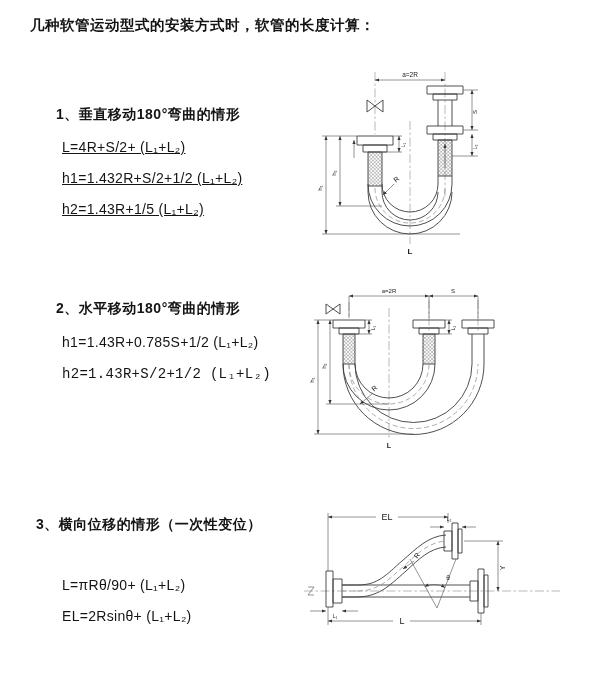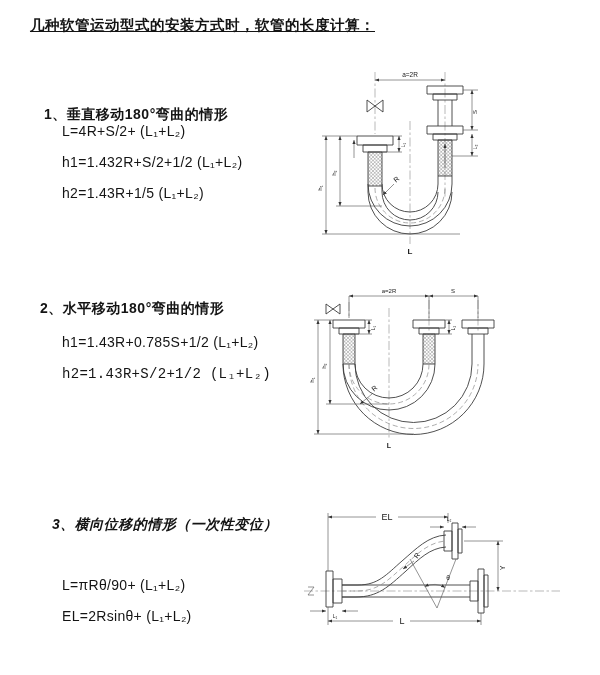--- a/index.html
+++ b/index.html
@@ -1,39 +1,39 @@
 <!DOCTYPE html>
 <html><head>
 <meta charset="utf-8">
 <style>
   html,body{margin:0;padding:0;}
   body{
     width:600px;height:675px;background:#ffffff;position:relative;overflow:hidden;
     font-family:"Liberation Sans","DejaVu Sans",sans-serif;color:#141414;
   }
-  .page-title{position:absolute;left:30px;top:16px;font-size:14.5px;font-weight:700;letter-spacing:.5px;text-decoration:underline;}
+  .page-title{position:absolute;left:30px;top:16px;font-size:14.5px;font-weight:700;letter-spacing:.5px;}
   .sec-heading{position:absolute;font-size:14px;font-weight:700;letter-spacing:.5px;}
   .formulas{position:absolute;font-size:14px;font-weight:400;letter-spacing:.3px;}
   .formulas div{height:31px;line-height:31px;white-space:pre;}
   .diagram{position:absolute;}
   svg{display:block;}
   svg *{vector-effect:non-scaling-stroke;}
   .ln{stroke:#3c3c3c;stroke-width:.9;fill:none;}
   .thin{stroke:#5a5a5a;stroke-width:.65;fill:none;}
   .cl{stroke:#8a8a8a;stroke-width:.6;fill:none;stroke-dasharray:9 2.5 2.5 2.5;}
   .hd{stroke:#8a8a8a;stroke-width:.7;fill:none;stroke-dasharray:5 3;}
   svg text{font-family:"Liberation Sans","DejaVu Sans",sans-serif;fill:#1a1a1a;}
 </style>
 </head>
 <body>
 
 <div class="page-title">几种软管运动型式的安装方式时，软管的长度计算：</div>
 
-<div class="sec-heading" style="left:44px;top:106px;">1、垂直移动180°弯曲的情形</div>
-<div class="formulas" style="left:62px;top:116px;">
+<div class="sec-heading" style="left:56px;top:106px;">1、垂直移动180°弯曲的情形</div>
+<div class="formulas" style="left:62px;top:132px;text-decoration:underline;">
   <div>L=4R+S/2+ (L₁+L₂)</div>
   <div>h1=1.432R+S/2+1/2 (L₁+L₂)</div>
   <div>h2=1.43R+1/5 (L₁+L₂)</div>
 </div>
 
 <div class="diagram" style="left:310px;top:66px;">
 <svg width="290" height="195" viewBox="0 0 290 195">
   <defs>
     <marker id="ar1" viewBox="0 0 10 10" refX="9" refY="5" markerWidth="7" markerHeight="7" orient="auto-start-reverse">
       <path d="M0,1.5 L9,5 L0,8.5 Z" fill="#333"></path>
@@ -112,21 +112,21 @@
 
   <g>
     <path class="thin" d="M84,118 L73,129" marker-end="url(#ar1)"></path>
     <text transform="translate(88,115) rotate(-40)" font-size="7" text-anchor="middle">R</text>
   </g>
 
   <text x="100" y="188" font-size="8" font-weight="bold" text-anchor="middle">L</text>
 </svg>
 </div>
 
-<div class="sec-heading" style="left:40px;top:300px;">2、水平移动180°弯曲的情形</div>
+<div class="sec-heading" style="left:56px;top:300px;">2、水平移动180°弯曲的情形</div>
 <div class="formulas" style="left:62px;top:326px;line-height:32px;">
   <div style="height:32px;line-height:32px;">h1=1.43R+0.785S+1/2 (L₁+L₂)</div>
   <div style="height:32px;line-height:32px;font-family:Liberation Mono, monospace;">h2=1.43R+S/2+1/2 (L₁+L₂)</div>
 </div>
 
 <div class="diagram" style="left:306px;top:282px;">
 <svg width="300" height="170" viewBox="0 0 300 170">
   <defs>
     <marker id="ar2" viewBox="0 0 10 10" refX="9" refY="5" markerWidth="7" markerHeight="7" orient="auto-start-reverse">
       <path d="M0,1.5 L9,5 L0,8.5 Z" fill="#333"></path>
@@ -199,21 +199,21 @@
 
   <g>
     <path class="thin" d="M66,112 L54,122" marker-end="url(#ar2)"></path>
     <text transform="translate(70,108) rotate(-40)" font-size="7" text-anchor="middle">R</text>
   </g>
 
   <text x="83" y="166" font-size="7" font-weight="bold" text-anchor="middle">L</text>
 </svg>
 </div>
 
-<div class="sec-heading" style="left:52px;top:516px;font-style:italic;">3、横向位移的情形（一次性变位）</div>
+<div class="sec-heading" style="left:36px;top:516px;">3、横向位移的情形（一次性变位）</div>
 <div class="formulas" style="left:62px;top:542px;margin-top:28px;">
   <div>L=πRθ/90+ (L₁+L₂)</div>
   <div>EL=2Rsinθ+ (L₁+L₂)</div>
 </div>
 
 <div class="diagram" style="left:298px;top:503px;">
 <svg width="300" height="140" viewBox="0 0 300 140">
   <defs>
     <marker id="ar3" viewBox="0 0 10 10" refX="9" refY="5" markerWidth="7" markerHeight="7" orient="auto-start-reverse">
       <path d="M0,1.5 L9,5 L0,8.5 Z" fill="#333"></path>

